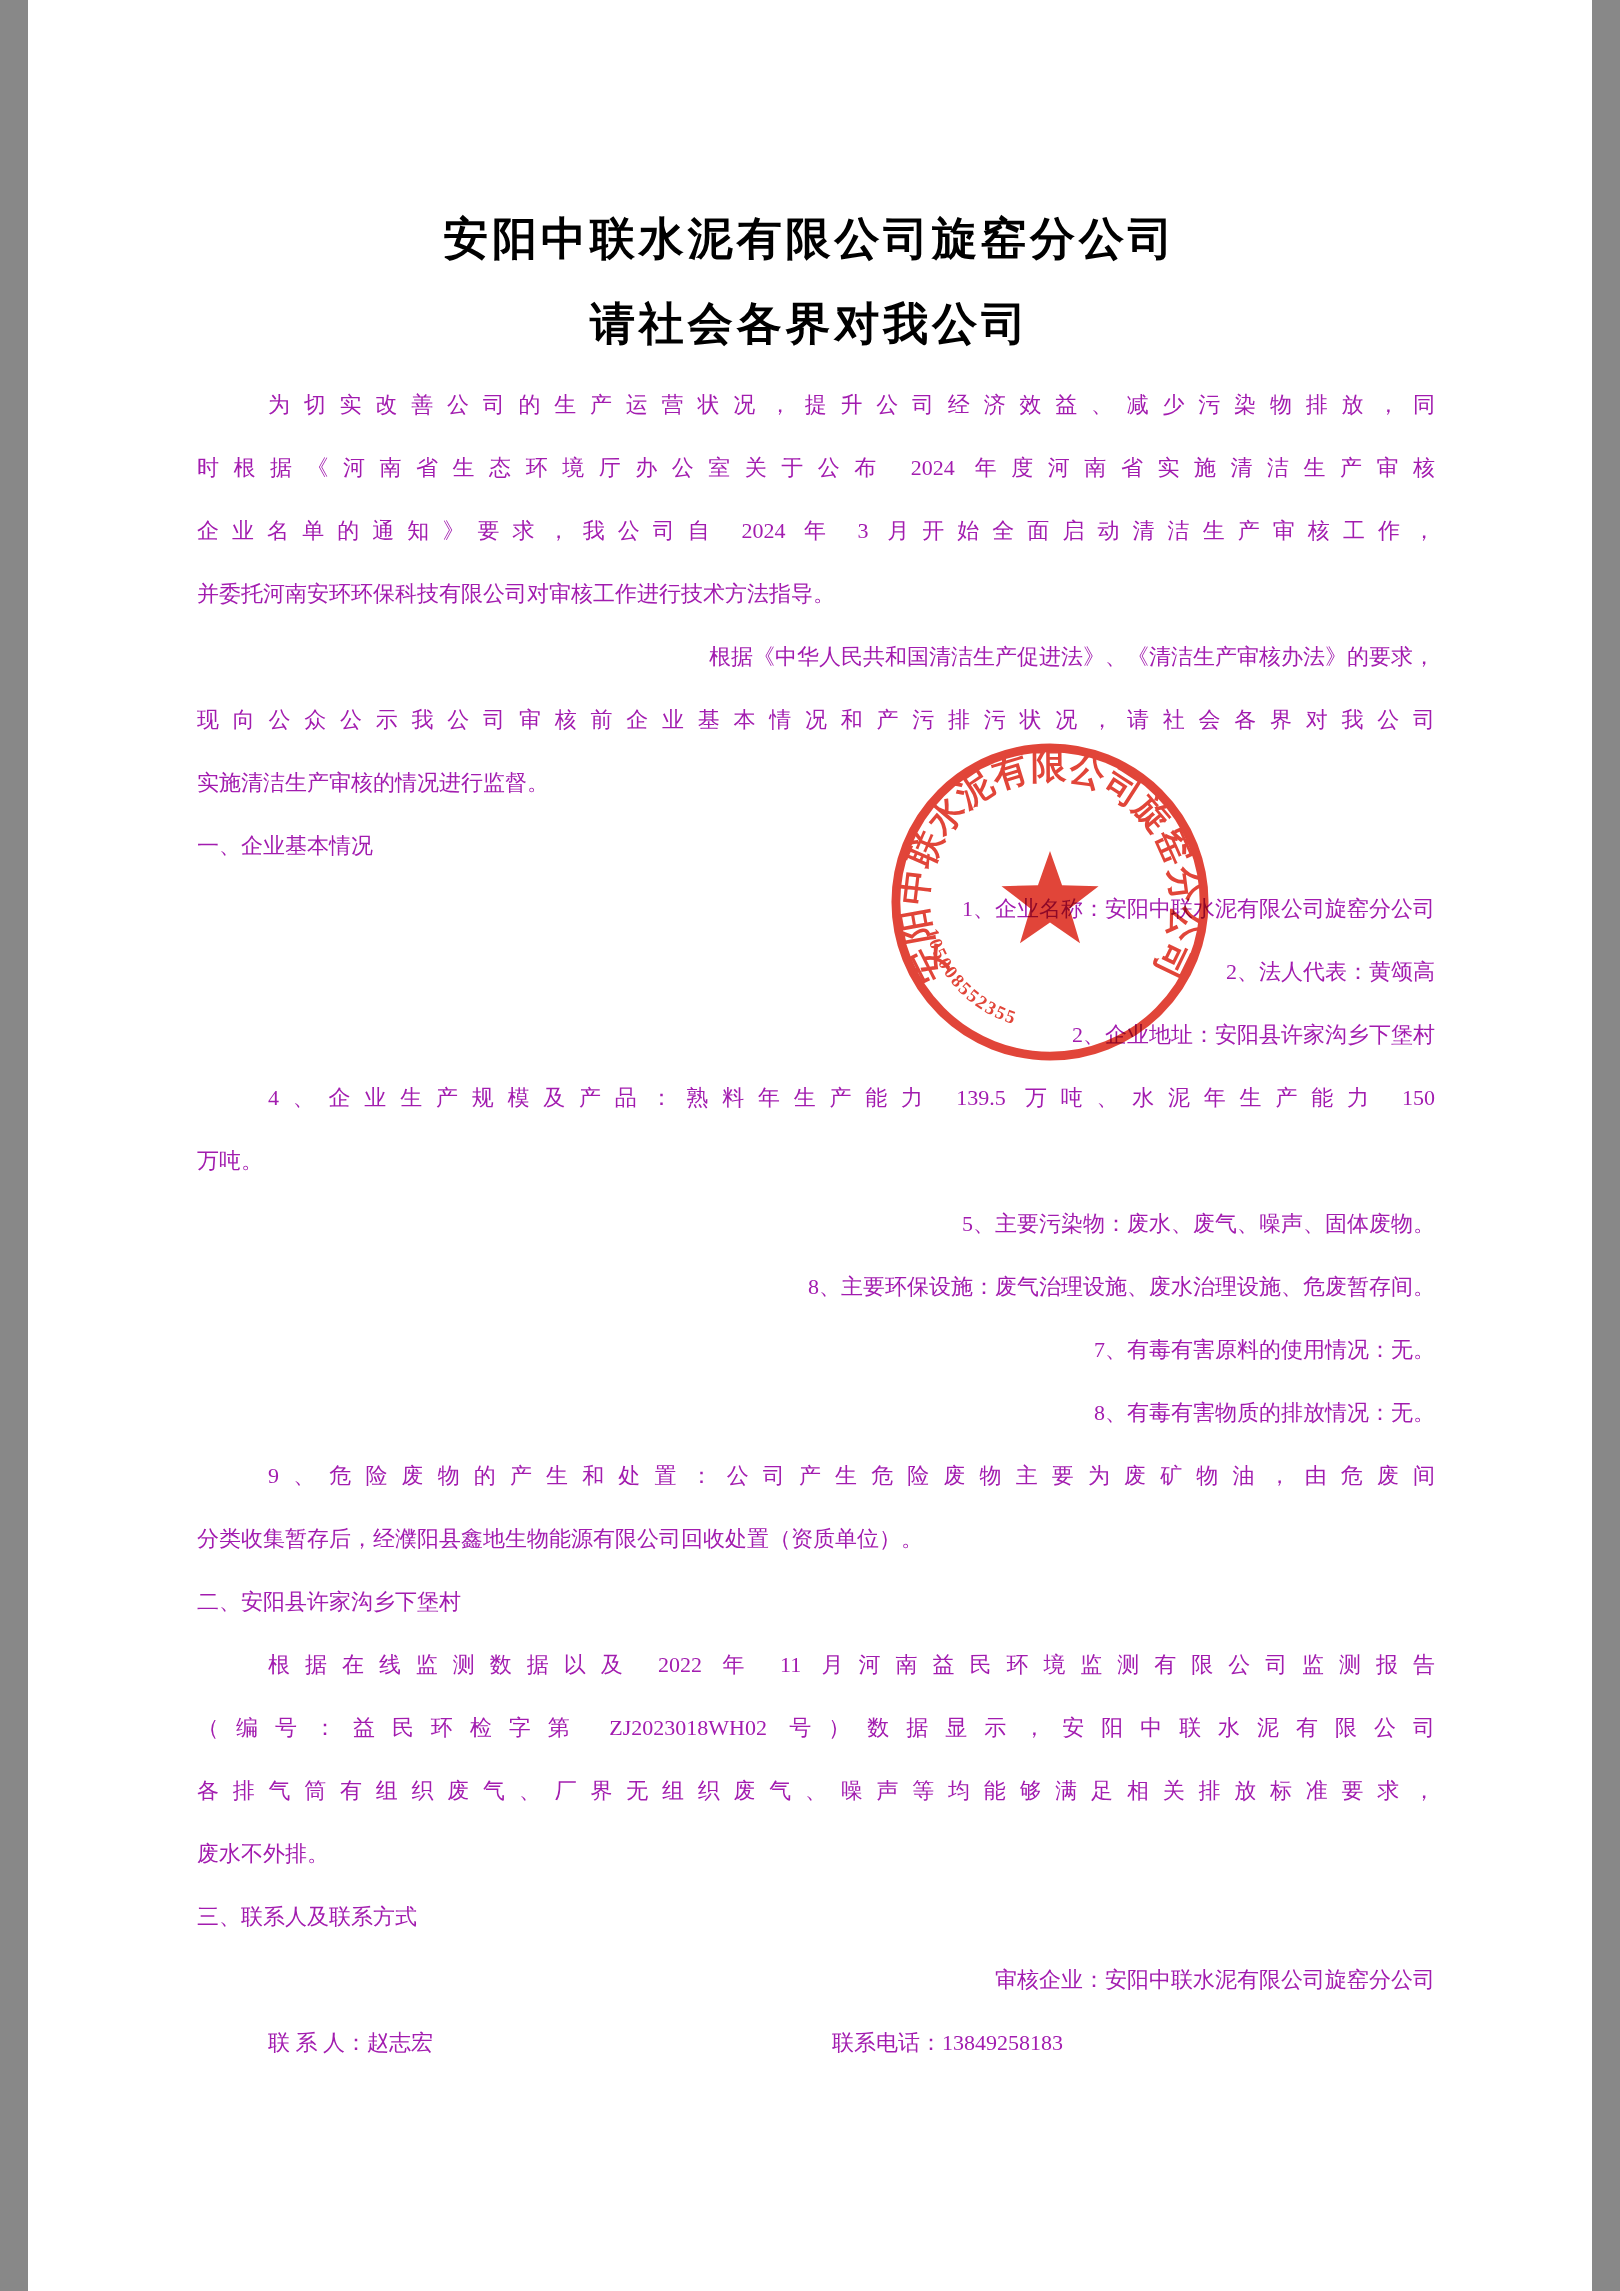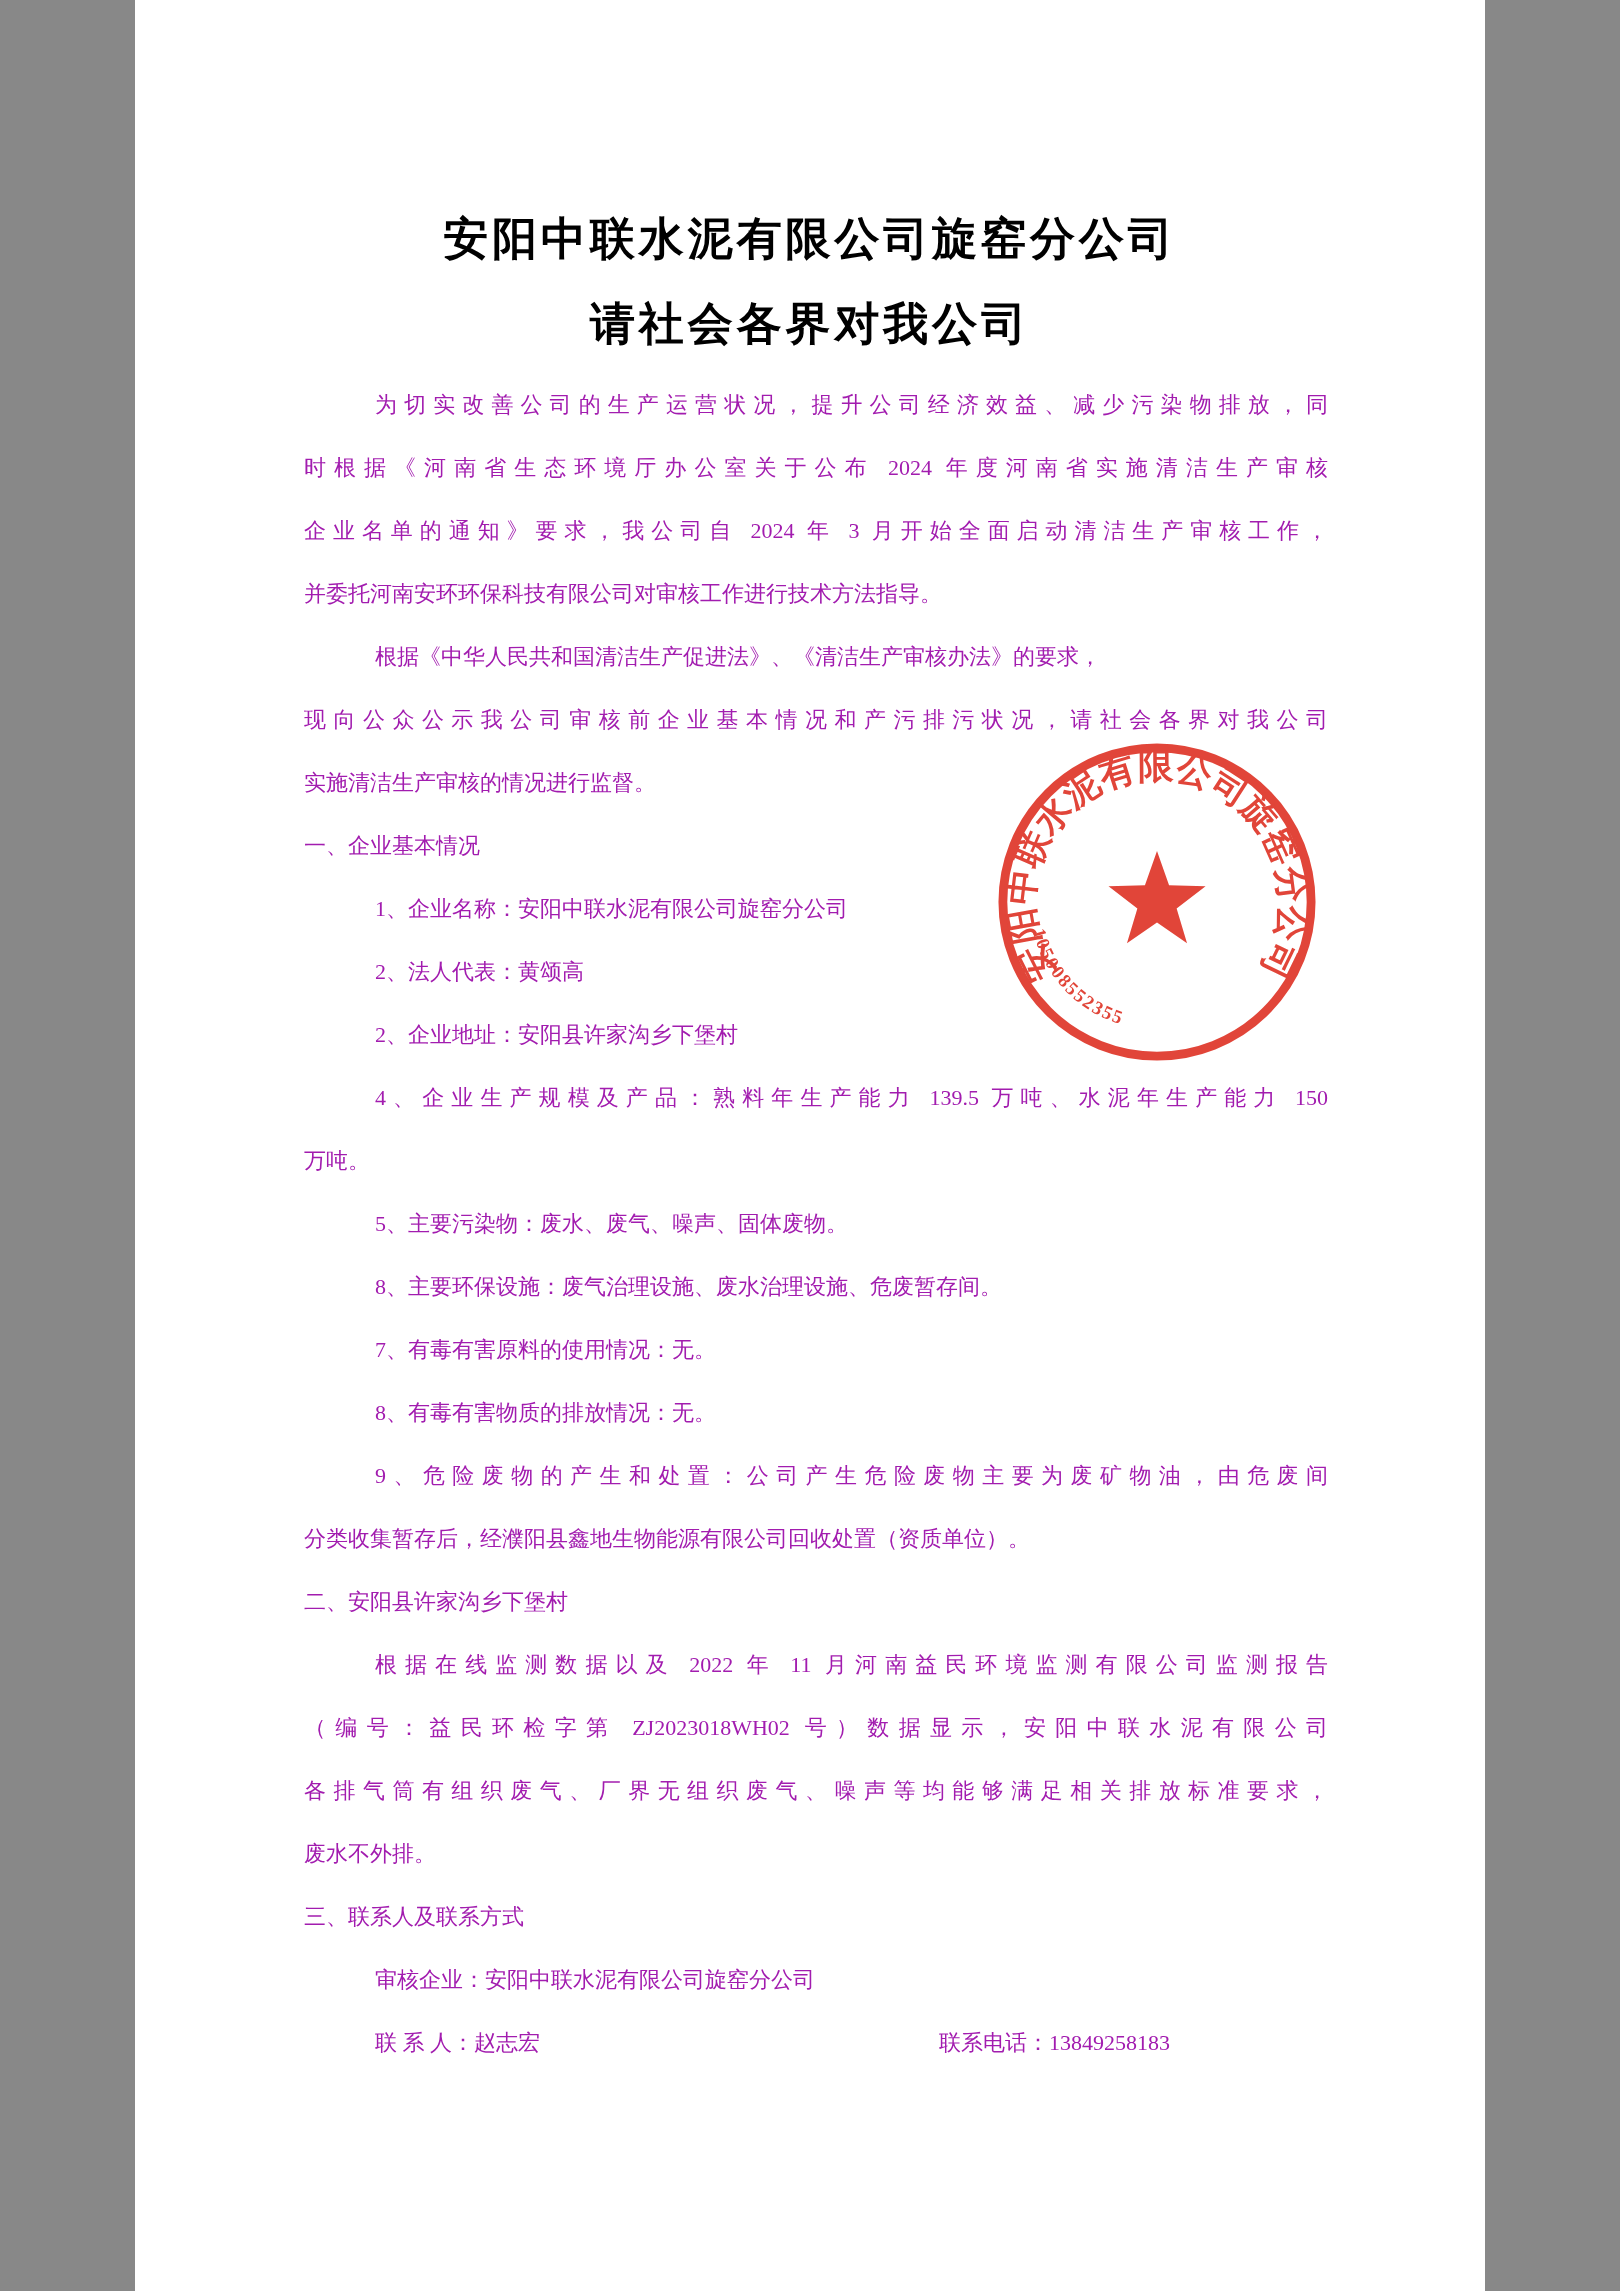--- a/index.html
+++ b/index.html
@@ -1,18 +1,18 @@
 <!DOCTYPE html>
 <html><head>
 <meta charset="utf-8">
 <style>
   html,body{margin:0;padding:0;background:#888;}
   .page{
     position:relative;
-    width:1350px;height:2292px;
+    width:1564px;height:2292px;
     margin:0 auto;
     background:#ffffff;
     overflow:hidden;
     font-family:"Liberation Serif","DejaVu Serif",serif;
     color:#111;
   }
   .doc-title{
     position:absolute;left:0;right:0;
     text-align:center;
     font-family:"Liberation Sans","DejaVu Sans",sans-serif;
@@ -27,21 +27,21 @@
     position:absolute;
     left:169px;right:157px;top:373px;
   }
   .line{
     font-size:22px;
     line-height:63px;
     height:63px;
     white-space:nowrap;
     color:#a21caf;
   }
-  .in{text-indent:71px;}
+  .in{text-indent:71px;text-align:right;}
   .jf{
     white-space:normal;
     text-align:justify;
     text-align-last:justify;
   }
   .contact-row{position:relative;}
   .contact-right{
     position:absolute;left:635px;top:0;
   }
   .seal{

